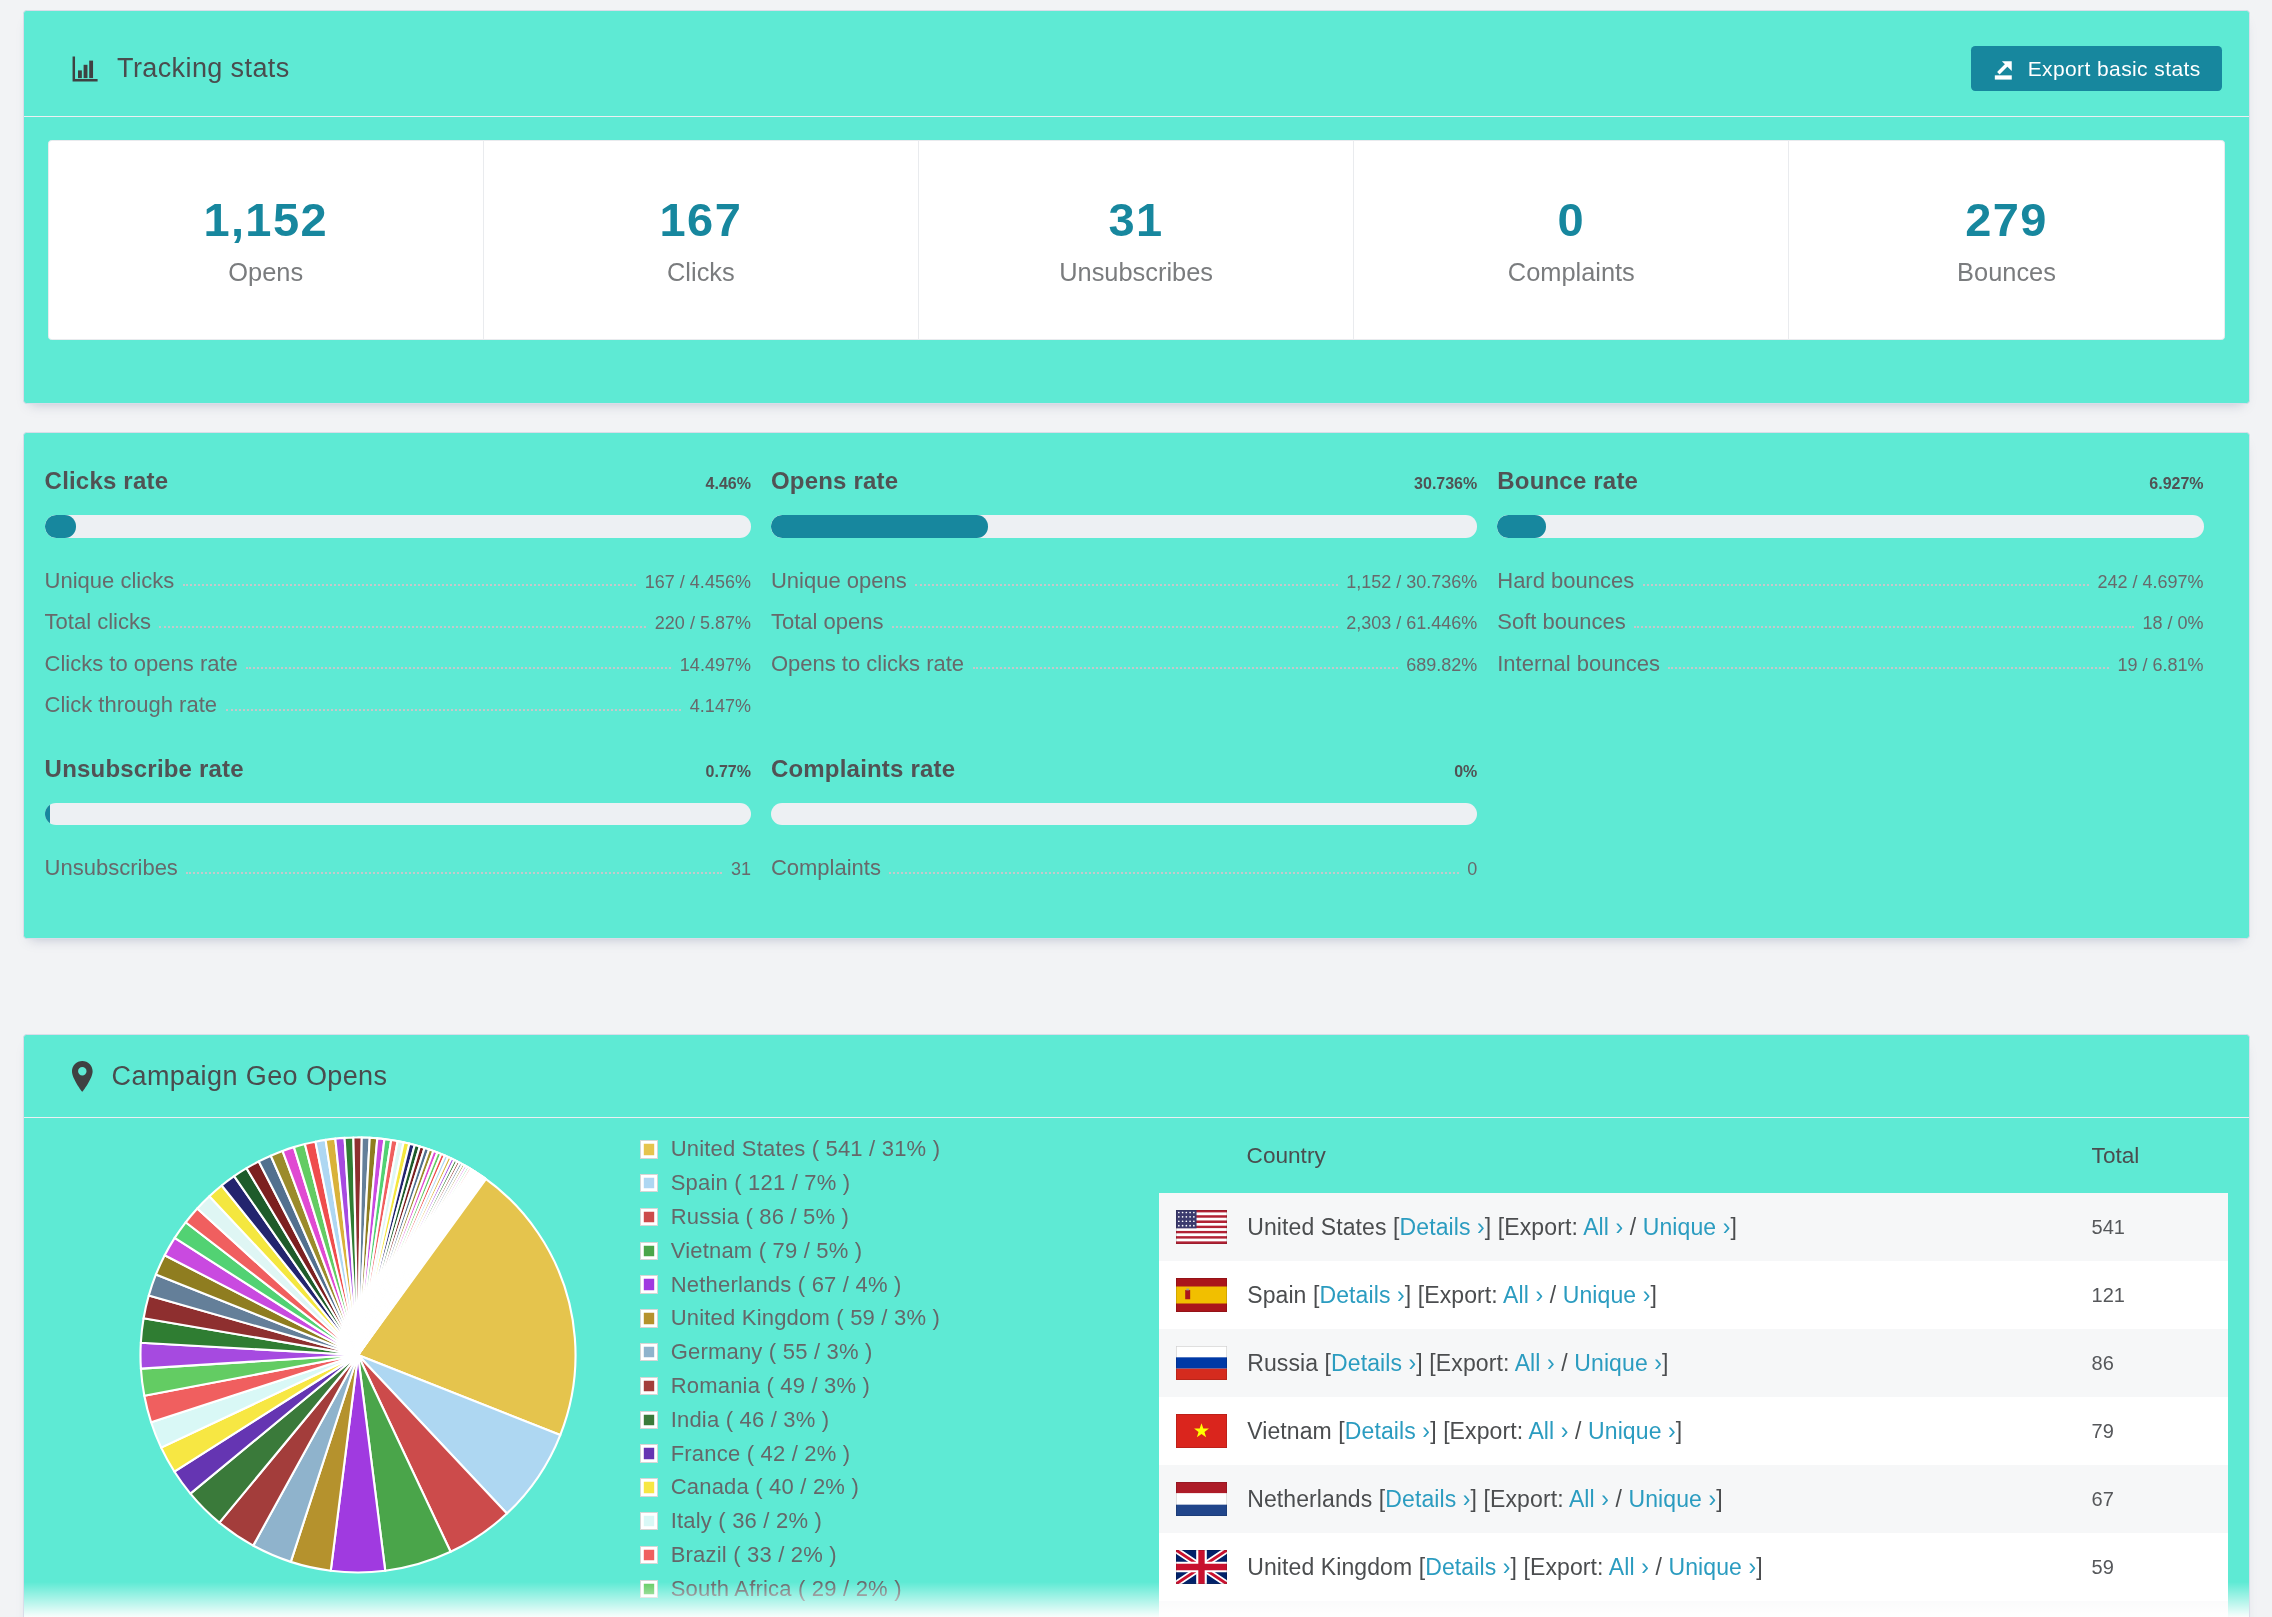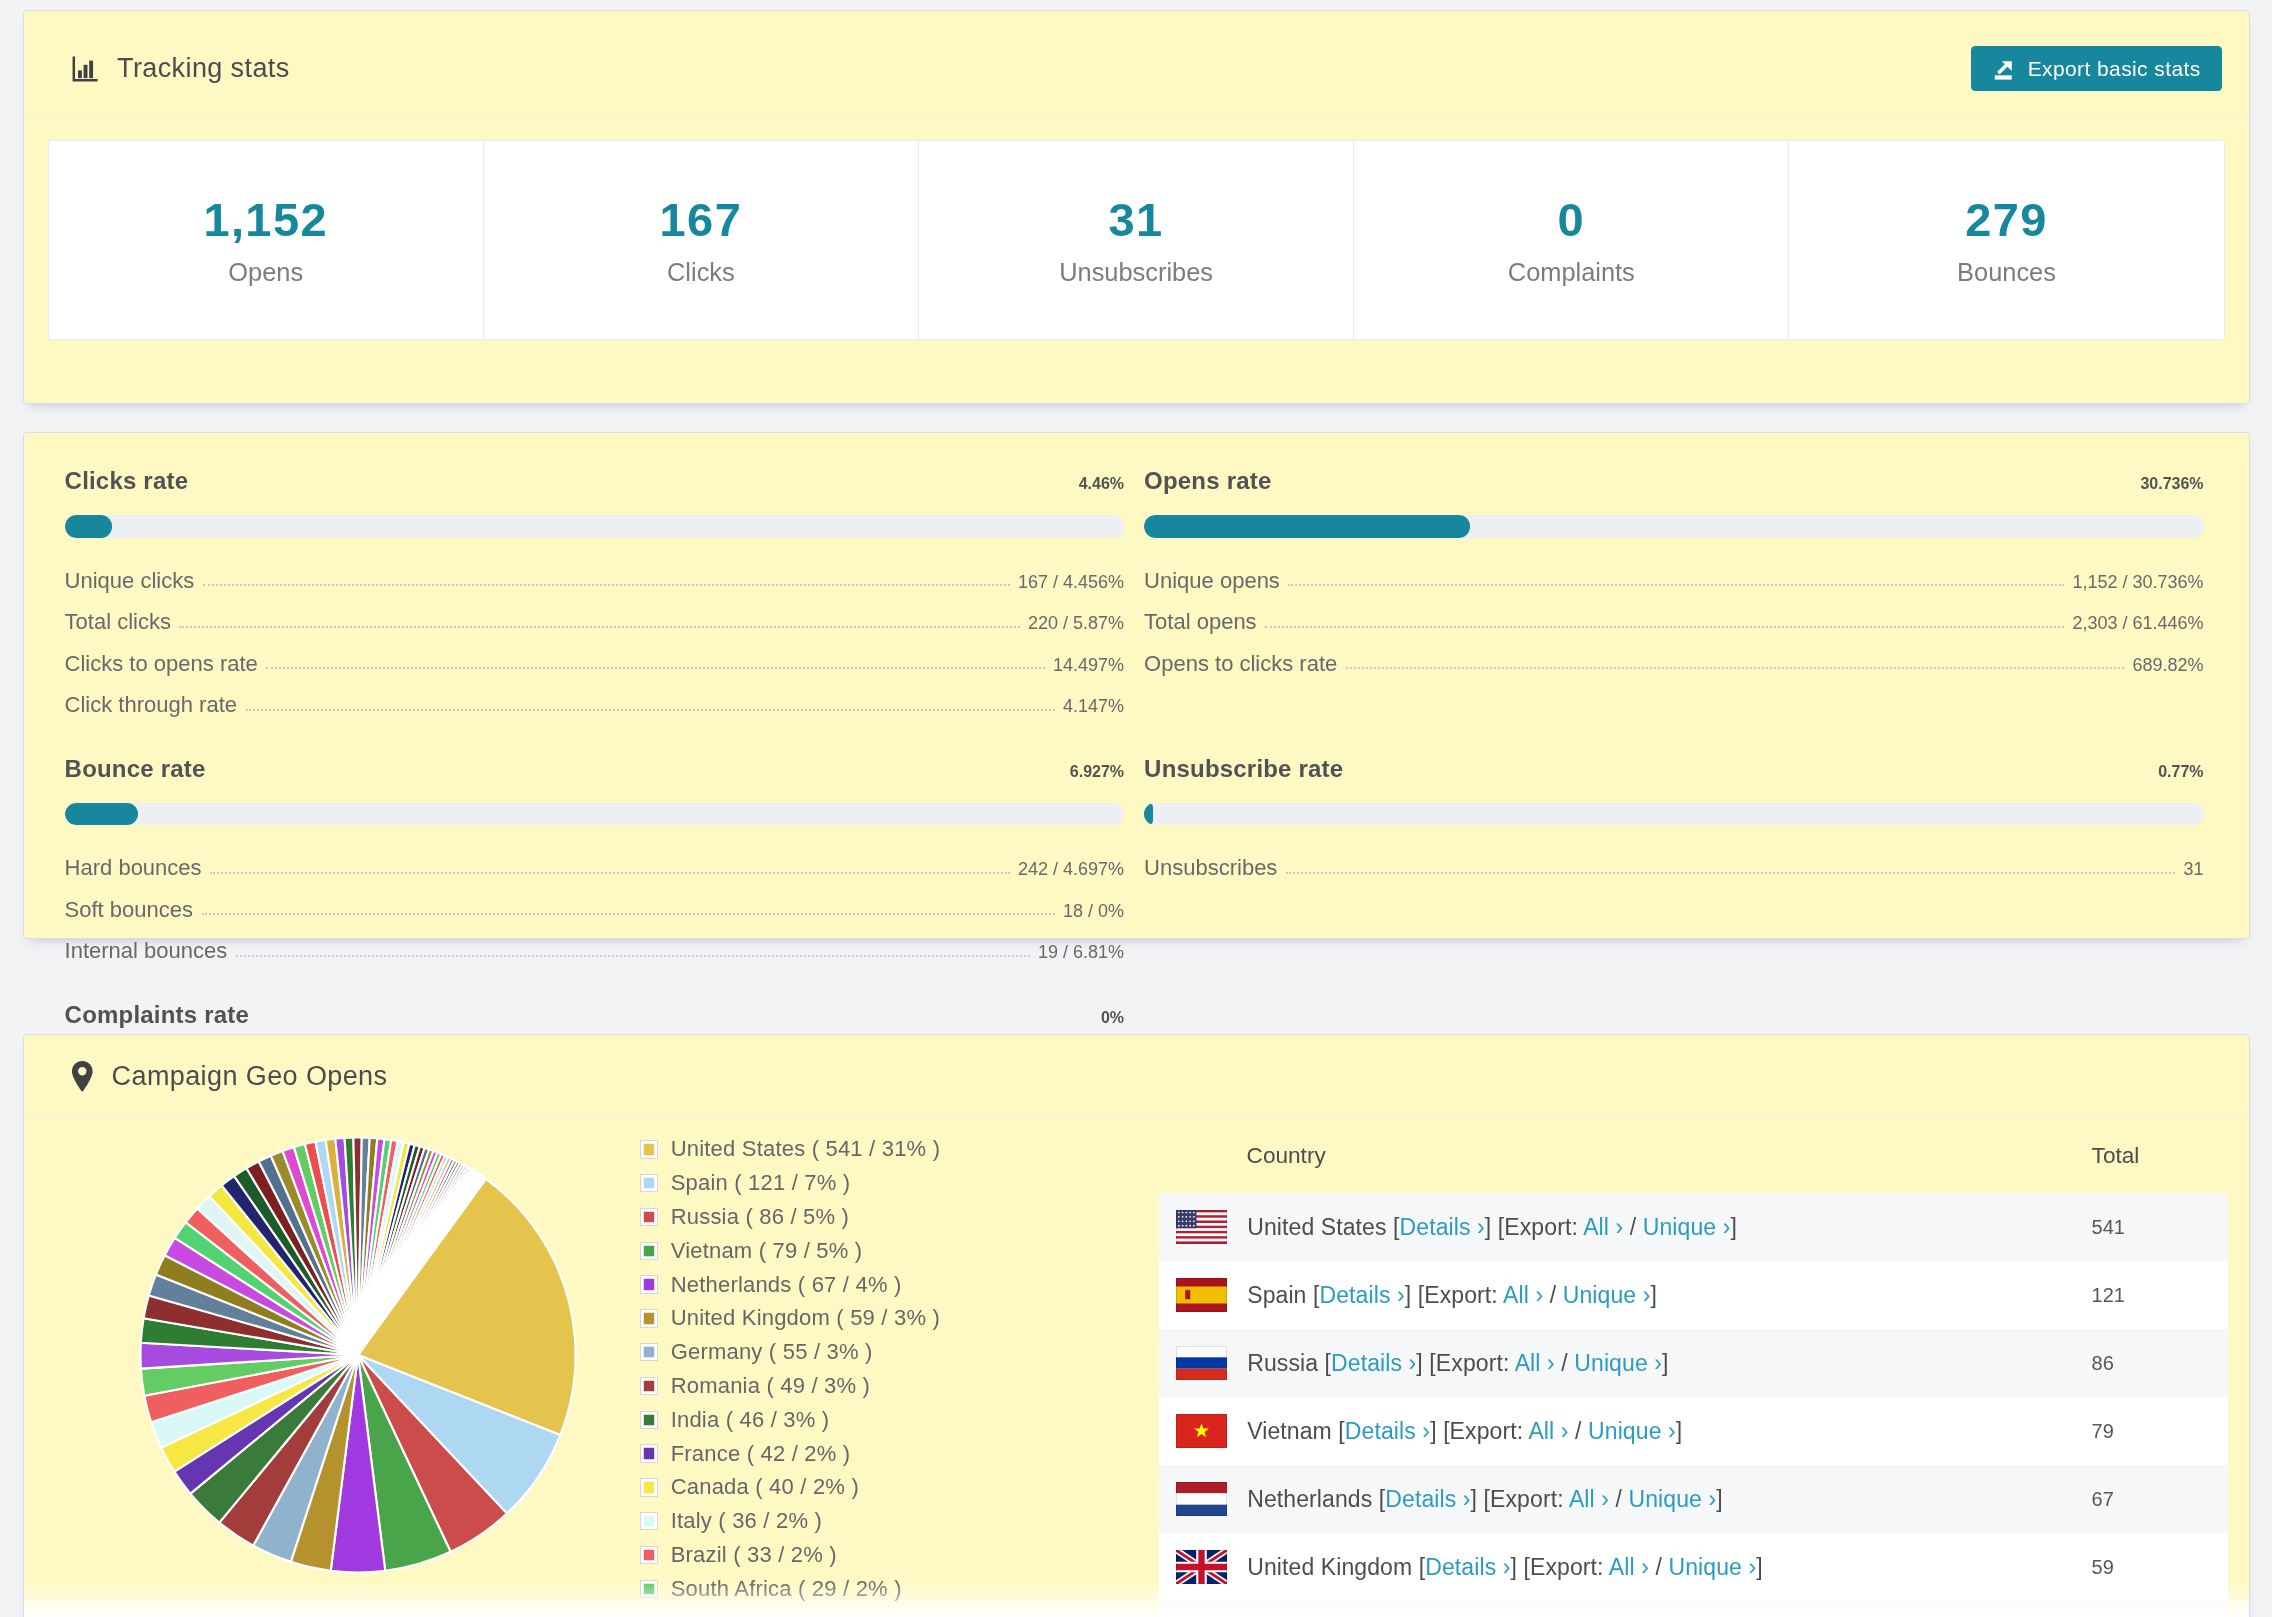--- a/index.html
+++ b/index.html
@@ -6,21 +6,21 @@
   html,body { width:2273px; height:1618px; }
   body {
     position:relative;
     background:#f2f3f5;
     font-family:"Liberation Sans","DejaVu Sans",sans-serif;
     color:#5a5c5e;
     overflow:hidden;
   }
   .card {
     position:absolute; left:22.6px; width:2227px;
-    background:#fef9c3;
+    background:#5eead4;
     border:0.7px solid #d9dde9;
     border-radius:3.5px;
     box-shadow:0 7px 11.3px -7px rgba(120,130,160,.45);
   }
   .card-header {
     height:106px;
     display:flex; align-items:center; justify-content:space-between;
     padding:10px 27px 0 47px;
     border-bottom:1.4px solid #edeff2;
   }
@@ -52,23 +52,23 @@
     border-right:1.4px solid #e9ebee;
   }
   .stat:last-child { border-right:none; }
   .stat-num { font-size:47px; font-weight:700; color:#17879e; letter-spacing:1.4px; }
   .stat-label { margin-top:11.3px; font-size:25.4px; color:#7a7c7e; }
 
   
   #card-rates { top:432px; height:507px; }
   .rates-grid {
     display:grid;
-    grid-template-columns:repeat(2,1fr);
+    grid-template-columns:repeat(3,1fr);
     column-gap:42px; row-gap:52px;
-    padding:34px 45px 0 41px;
+    padding:34px 45px 0 21px;
     gap:20px;
   }
   .rhead { display:flex; justify-content:space-between; align-items:baseline; }
   .rtitle { font-size:24px; font-weight:700; color:#515254; letter-spacing:0.2px; }
   .rval   { font-size:16px; font-weight:700; color:#515254; }
   .rbar {
     margin-top:20px; height:22.6px; border-radius:11.3px;
     background:#edf0f3; overflow:hidden;
   }
   .rfill { height:100%; border-radius:11.3px; background:#17879e; }

